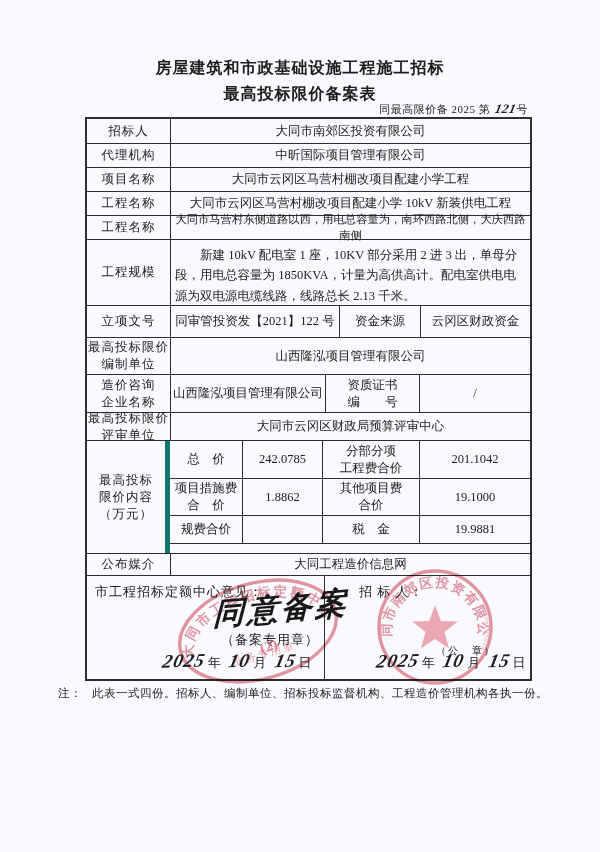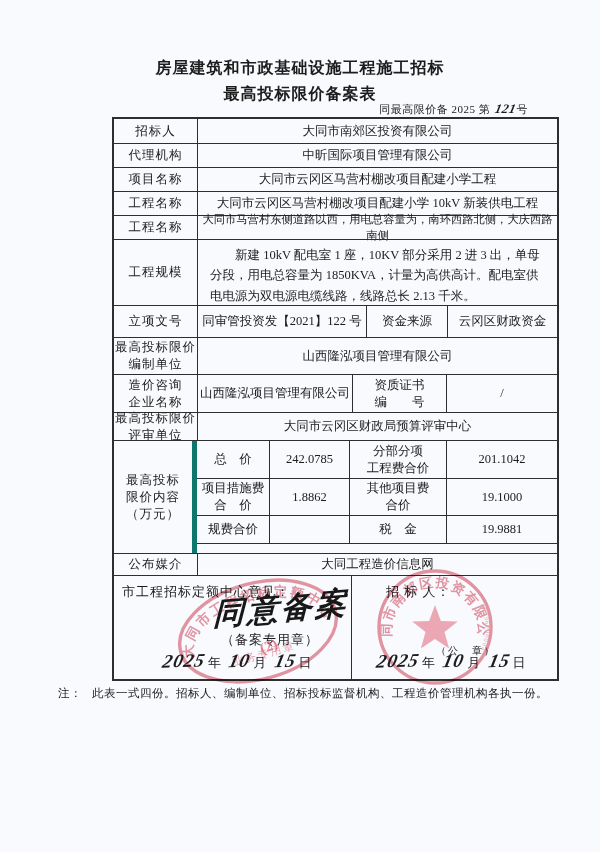--- a/index.html
+++ b/index.html
@@ -5,31 +5,31 @@
   html,body{margin:0;padding:0;}
   body{background:#e9ebee;font-family:"Liberation Serif","DejaVu Serif",serif;}
   .sheet{position:relative;width:600px;height:852px;background:#f8fafd;color:#1c1c1c;overflow:hidden;}
 
   .title{position:absolute;left:0;width:600px;text-align:center;font-size:16px;font-weight:700;letter-spacing:1px;}
   .title.l1{top:58px;}
   .title.l2{top:84px;}
   .doc-no{position:absolute;top:101px;left:0;width:528px;text-align:right;font-size:11px;letter-spacing:.5px;}
   .hw-docnum{font-style:italic;font-size:13px;font-weight:600;display:inline-block;transform:skewX(-12deg);padding:0 1px;}
 
-  .tbl{position:absolute;left:85px;top:117px;width:447px;border:2px solid #2e2e2e;display:flex;flex-direction:column;background:transparent;box-sizing:border-box;margin-left:27px;}
+  .tbl{position:absolute;left:85px;top:117px;width:447px;border:2px solid #2e2e2e;display:flex;flex-direction:column;background:transparent;box-sizing:border-box;}
   .tr{display:flex;box-sizing:border-box;flex:0 0 auto;}
   .tr + .tr{border-top:1px solid #2e2e2e;}
   .td{box-sizing:border-box;display:flex;align-items:center;justify-content:center;text-align:center;font-size:12.5px;line-height:1.35;}
   .td + .td{border-left:1px solid #2e2e2e;}
   .lbl{width:83px;flex:0 0 83px;letter-spacing:1px;white-space:pre-line;}
   .val{flex:1 1 auto;}
   .h24{height:24px;} .h66{height:66px;} .h32{height:32px;} .h37{height:37px;} .h38{height:38px;} .h28{height:28px;} .h22{height:22px;}
   .small{font-size:11.3px;letter-spacing:0;}
   .pre{white-space:pre-line;}
-  .block{display:block;text-align:left;padding:5px 8px 0 12px;text-indent:2em;line-height:1.62;}
+  .block{display:block;text-align:left;padding:5px 8px 0 4px;text-indent:2em;line-height:1.62;}
 
   .w169{width:169px;flex:0 0 169px;} .w81{width:81px;flex:0 0 81px;}
   .w155{width:155px;flex:0 0 155px;} .w94{width:94px;flex:0 0 94px;}
   .w72{width:72px;flex:0 0 72px;} .w80{width:80px;flex:0 0 80px;} .w97{width:97px;flex:0 0 97px;}
 
   .price-block{display:flex;height:113px;box-sizing:border-box;}
   .price-left{width:83px;flex:0 0 83px;border-right:5px solid #0f766e;display:flex;align-items:center;justify-content:center;text-align:center;white-space:pre-line;font-size:12.5px;letter-spacing:1px;box-sizing:border-box;}
   .price-right{flex:1;display:flex;flex-direction:column;}
   .price-right .tr:first-child{border-top:none;}
   .h11{height:11px;}

